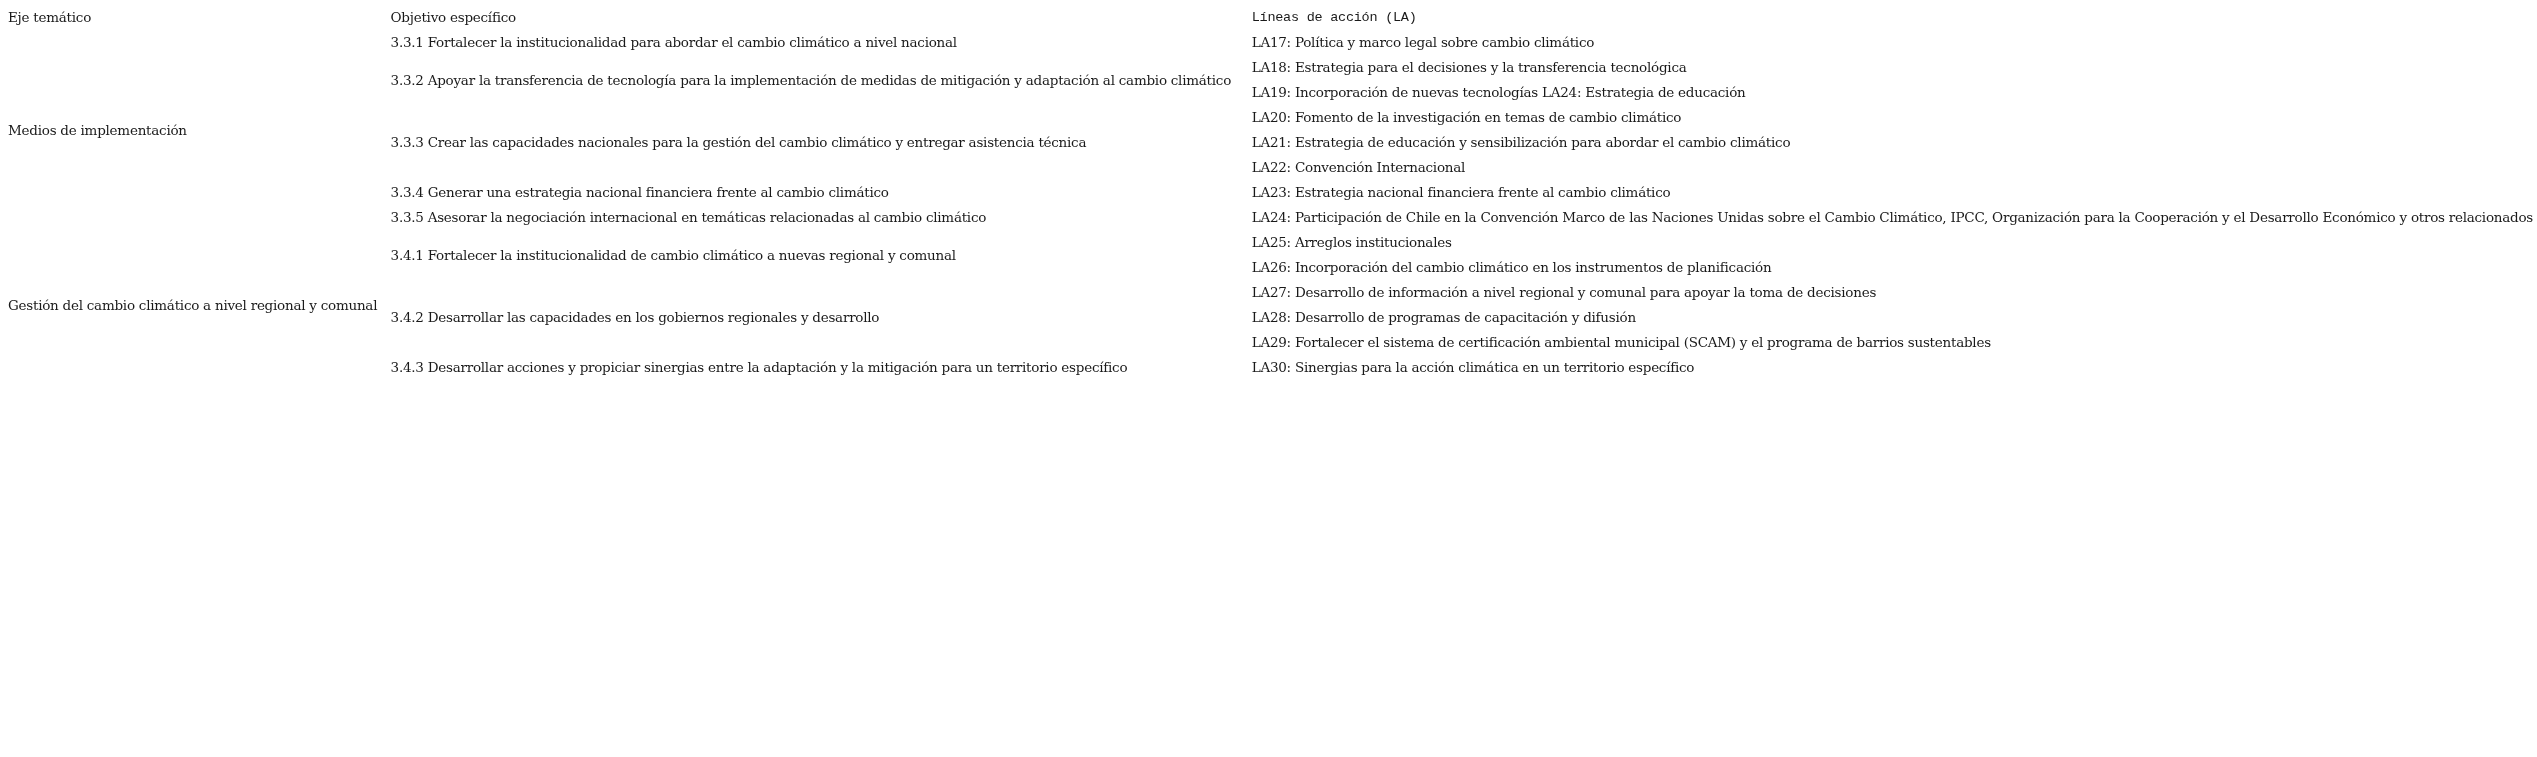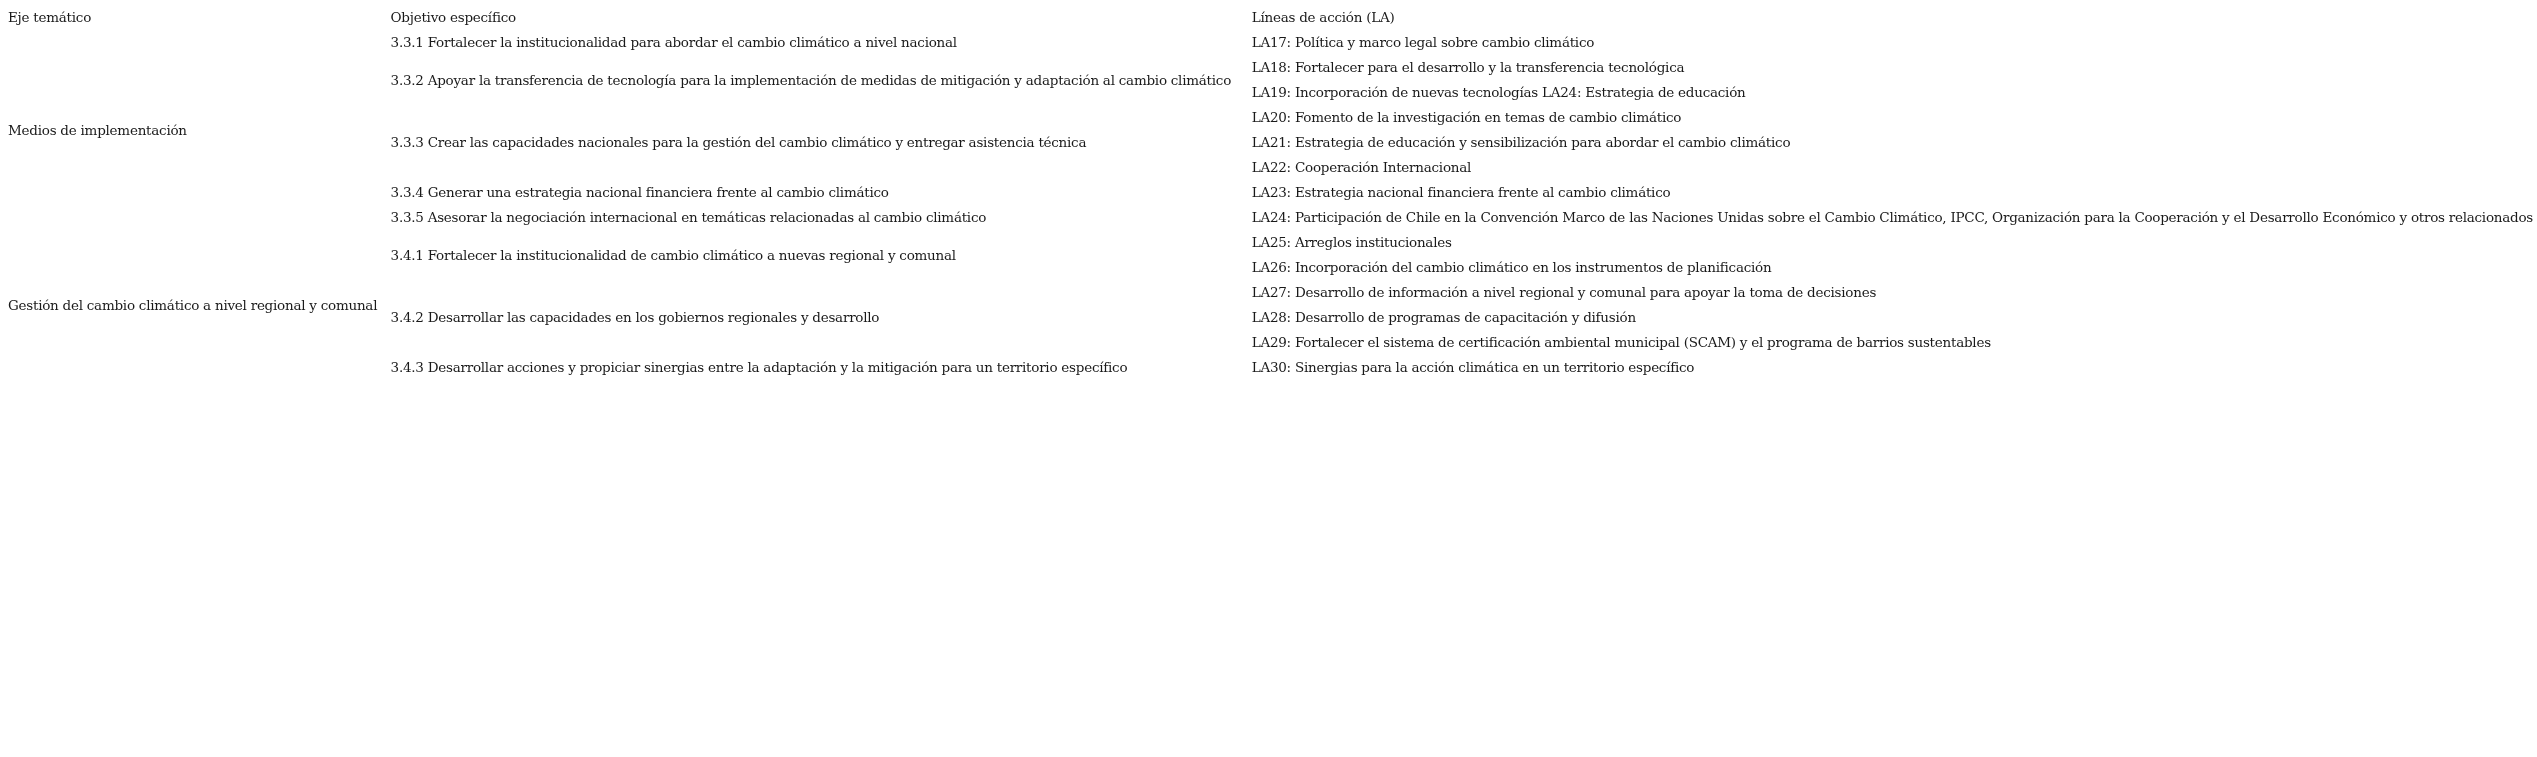--- a/index.html
+++ b/index.html
@@ -29,21 +29,21 @@
       vertical-align: middle;
       text-align: left;
       font-weight: normal;
       letter-spacing: -0.25px;
     }
     table.plan th {
       height: 24px;
     }
     .col-eje { width: 378px; }
     .col-obj { width: 858px; margin-left: 48px; }
-    .col-la  { width: auto; }
+    .col-la  { width: auto; font-family: Liberation Mono, monospace; }
   </style>
 </head>
 <body>
 
 <table class="plan">
   <thead>
     <tr>
       <th class="col-eje">Eje temático</th>
       <th class="col-obj">Objetivo específico</th>
       <th class="col-la">Líneas de acción (LA)</th>
@@ -51,34 +51,34 @@
   </thead>
   <tbody>
 
     <tr>
       <td rowspan="8">Medios de implementación</td>
       <td>3.3.1 Fortalecer la institucionalidad para abordar el cambio climático a nivel nacional</td>
       <td>LA17: Política y marco legal sobre cambio climático</td>
     </tr>
     <tr>
       <td rowspan="2">3.3.2 Apoyar la transferencia de tecnología para la implementación de medidas de mitigación y adaptación al cambio climático</td>
-      <td>LA18: Fortalecer para el desarrollo y la transferencia tecnológica</td>
+      <td>LA18: Estrategia para el decisiones y la transferencia tecnológica</td>
     </tr>
     <tr>
       <td>LA19: Incorporación de nuevas tecnologías LA24: Estrategia de educación</td>
     </tr>
     <tr>
       <td rowspan="3">3.3.3 Crear las capacidades nacionales para la gestión del cambio climático y entregar asistencia técnica</td>
       <td>LA20: Fomento de la investigación en temas de cambio climático</td>
     </tr>
     <tr>
       <td>LA21: Estrategia de educación y sensibilización para abordar el cambio climático</td>
     </tr>
     <tr>
-      <td>LA22: Cooperación Internacional</td>
+      <td>LA22: Convención Internacional</td>
     </tr>
     <tr>
       <td>3.3.4 Generar una estrategia nacional financiera frente al cambio climático</td>
       <td>LA23: Estrategia nacional financiera frente al cambio climático</td>
     </tr>
     <tr>
       <td>3.3.5 Asesorar la negociación internacional en temáticas relacionadas al cambio climático</td>
       <td>LA24: Participación de Chile en la Convención Marco de las Naciones Unidas sobre el Cambio Climático, IPCC, Organización para la Cooperación y el Desarrollo Económico y otros relacionados</td>
     </tr>
 

